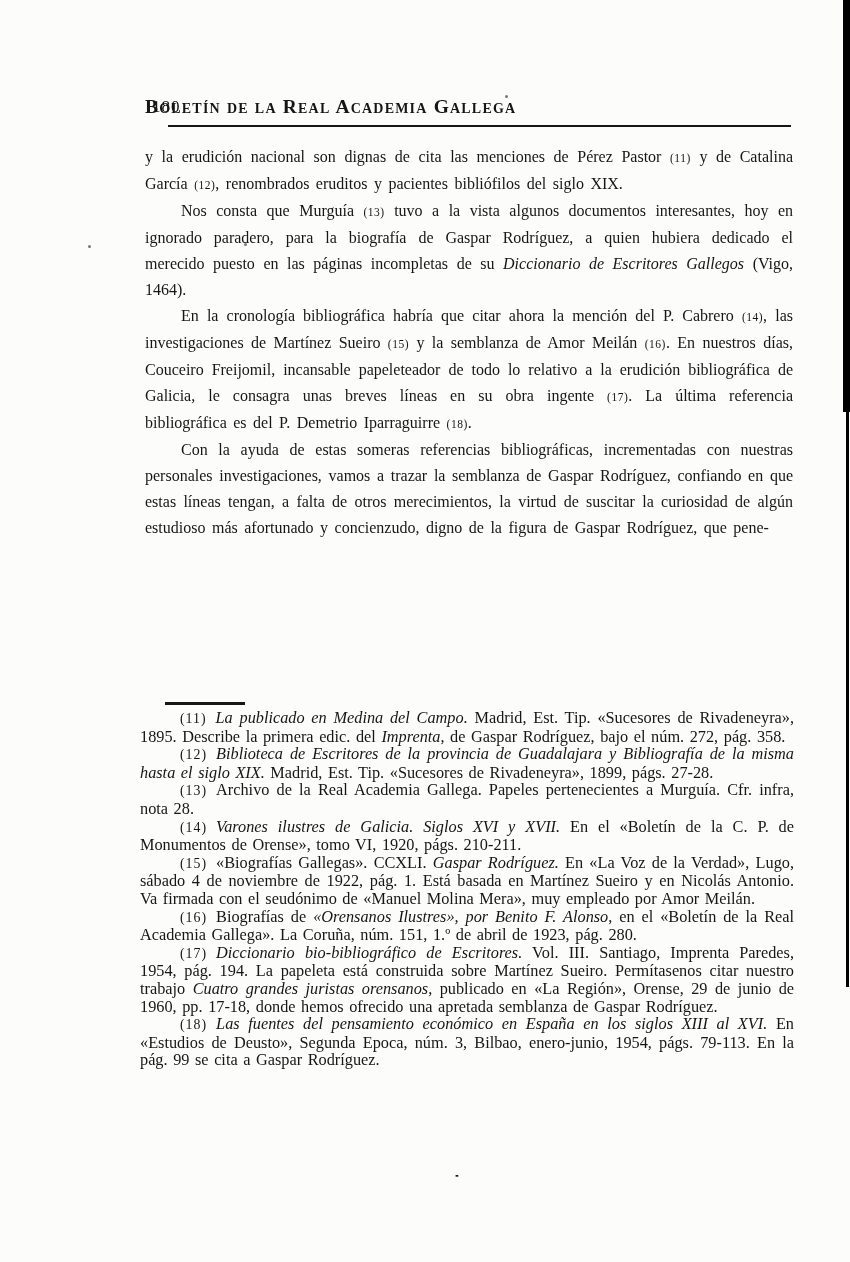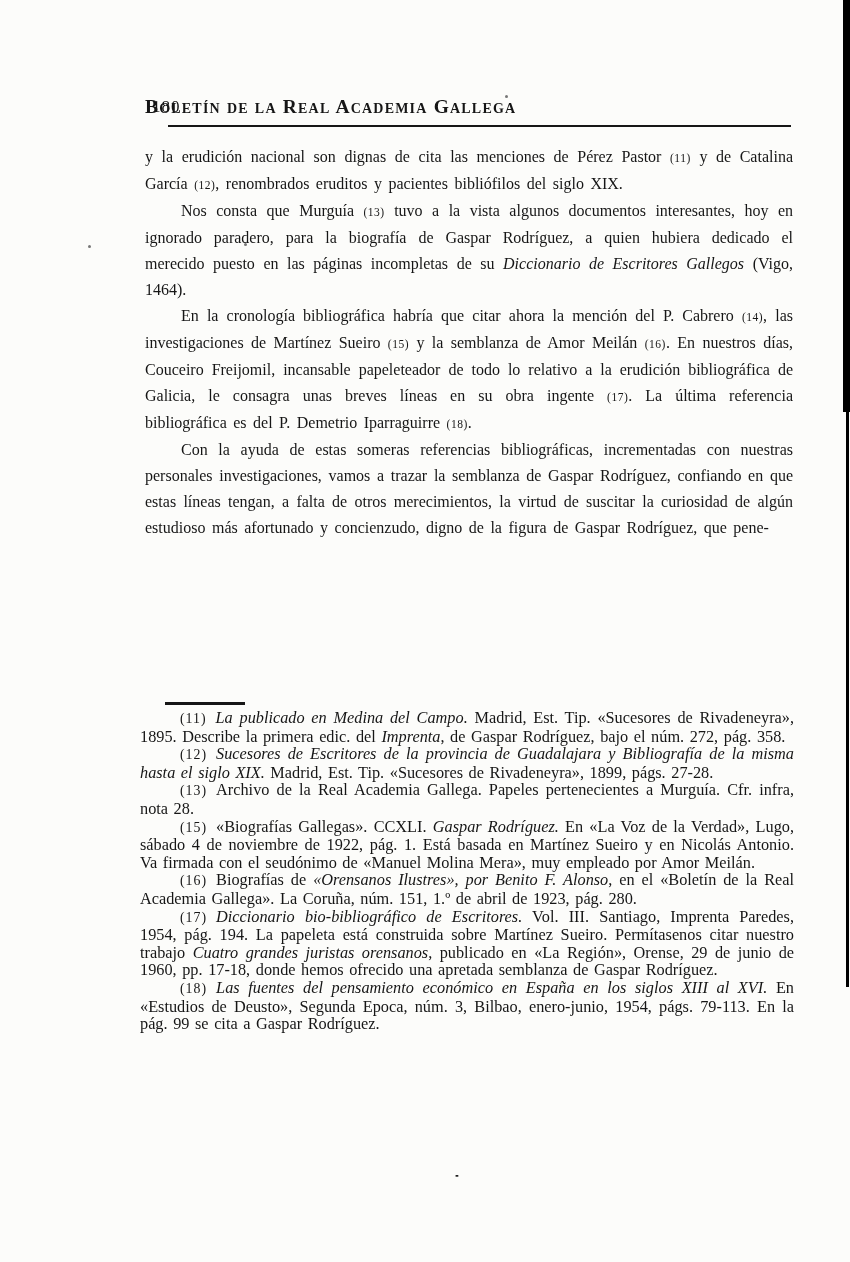--- a/index.html
+++ b/index.html
@@ -92,24 +92,27 @@
     <p class="indent"><span>En la cronología bibliográfica habría que citar ahora la mención del P. Cabrero </span><span class="fnref">(14)</span><span>, las investigaciones de Martínez Sueiro </span><span class="fnref">(15)</span><span> y la semblanza de Amor Meilán </span><span class="fnref">(16)</span><span>. En nuestros días, Couceiro Freijomil, incansable papeleteador de todo lo relativo a la erudición bibliográfica de Galicia, le consagra unas breves líneas en su obra ingente </span><span class="fnref">(17)</span><span>. La última referencia bibliográfica es del P. Demetrio Iparraguirre </span><span class="fnref">(18)</span><span>.</span></p>
     <p class="indent"><span>Con la ayuda de estas someras referencias bibliográficas, incrementadas con nuestras personales investigaciones, vamos a trazar la semblanza de Gaspar Rodríguez, confiando en que estas líneas tengan, a falta de otros merecimientos, la virtud de suscitar la curiosidad de algún estudioso más afortunado y concienzudo, digno de la figura de Gaspar Rodríguez, que pene-</span></p>
   </div>
 
   <div class="footnote-rule"></div>
   <div class="footnotes">
     <p>
       <span class="fnm">(11)</span><span><i>La publicado en Medina del Campo.</i><span> Madrid, Est. Tip. «Sucesores de Rivadeneyra», 1895. Describe la primera edic. del </span><i>Imprenta</i><span>, de Gaspar Rodríguez, bajo el núm. 272, pág. 358.</span></span>
     </p>
     <p>
-      <span class="fnm">(12)</span><span><i>Sucesores de Escritores de la provincia de Guadalajara y Bibliografía de la misma hasta el siglo XIX.</i><span> Madrid, Est. Tip. «Sucesores de Rivadeneyra», 1899, págs. 27-28.</span></span>
+      <span class="fnm">(12)</span><span><i>Biblioteca de Escritores de la provincia de Guadalajara y Bibliografía de la misma hasta el siglo XIX.</i><span> Madrid, Est. Tip. «Sucesores de Rivadeneyra», 1899, págs. 27-28.</span></span>
     </p>
     <p>
       <span class="fnm">(13)</span><span><span>Archivo de la Real Academia Gallega. Papeles pertenecientes a Murguía. Cfr. infra, nota 28.</span></span>
+    </p>
+    <p>
+      <span class="fnm">(14)</span><span><i>Varones ilustres de Galicia. Siglos XVI y XVII.</i><span> En el «Boletín de la C. P. de Monumentos de Orense», tomo VI, 1920, págs. 210-211.</span></span>
     </p>
     <p>
       <span class="fnm">(15)</span><span><span>«Biografías Gallegas». CCXLI. </span><i>Gaspar Rodríguez.</i><span> En «La Voz de la Verdad», Lugo, sábado 4 de noviembre de 1922, pág. 1. Está basada en Martínez Sueiro y en Nicolás Antonio. Va firmada con el seudónimo de «Manuel Molina Mera», muy empleado por Amor Meilán.</span></span>
     </p>
     <p>
       <span class="fnm">(16)</span><span><span>Biografías de </span><i>«Orensanos Ilustres», por Benito F. Alonso</i><span>, en el «Boletín de la Real Academia Gallega». La Coruña, núm. 151, 1.º de abril de 1923, pág. 280.</span></span>
     </p>
     <p>
       <span class="fnm">(17)</span><span><i>Diccionario bio-bibliográfico de Escritores.</i><span> Vol. III. Santiago, Imprenta Paredes, 1954, pág. 194. La papeleta está construida sobre Martínez Sueiro. Permítasenos citar nuestro trabajo </span><i>Cuatro grandes juristas orensanos</i><span>, publicado en «La Región», Orense, 29 de junio de 1960, pp. 17-18, donde hemos ofrecido una apretada semblanza de Gaspar Rodríguez.</span></span>
     </p>

